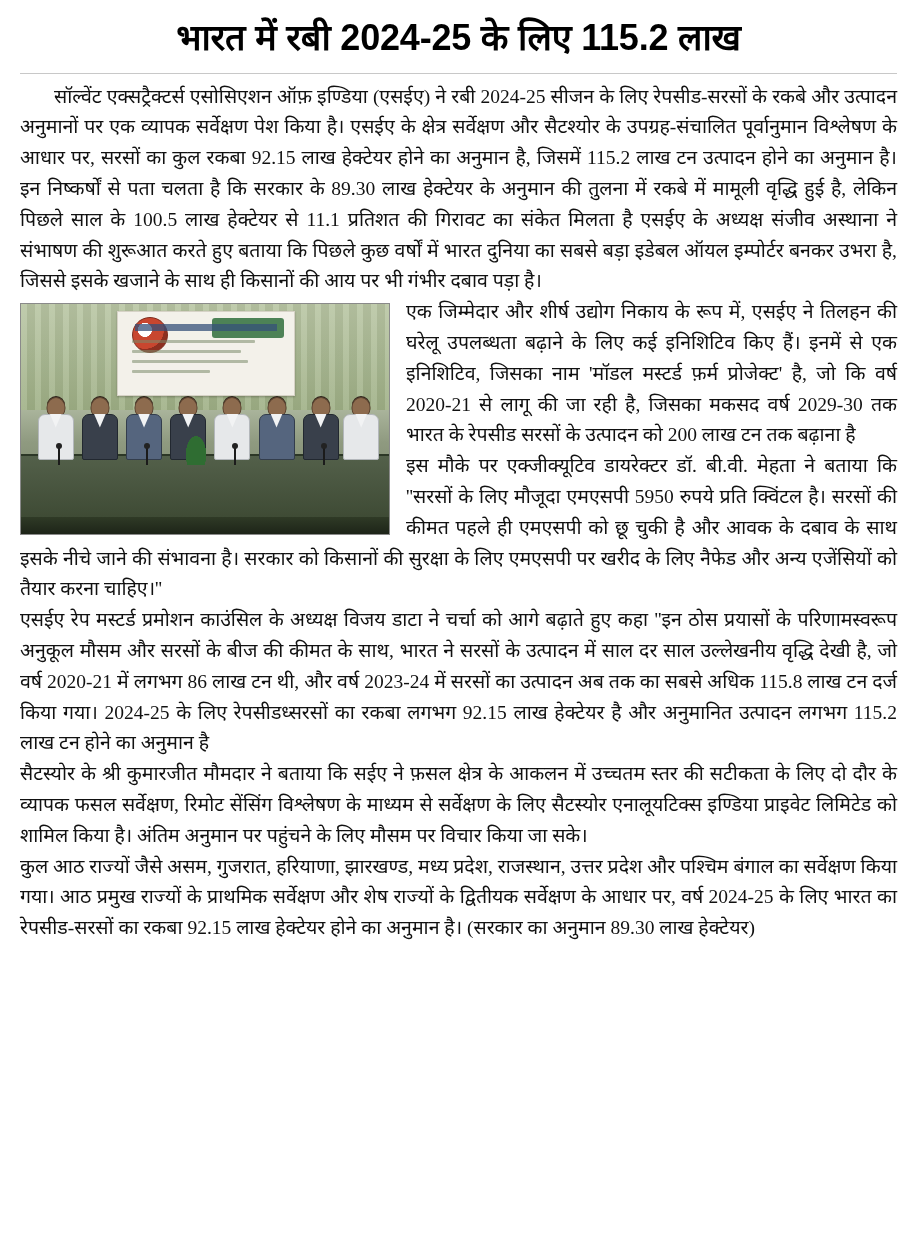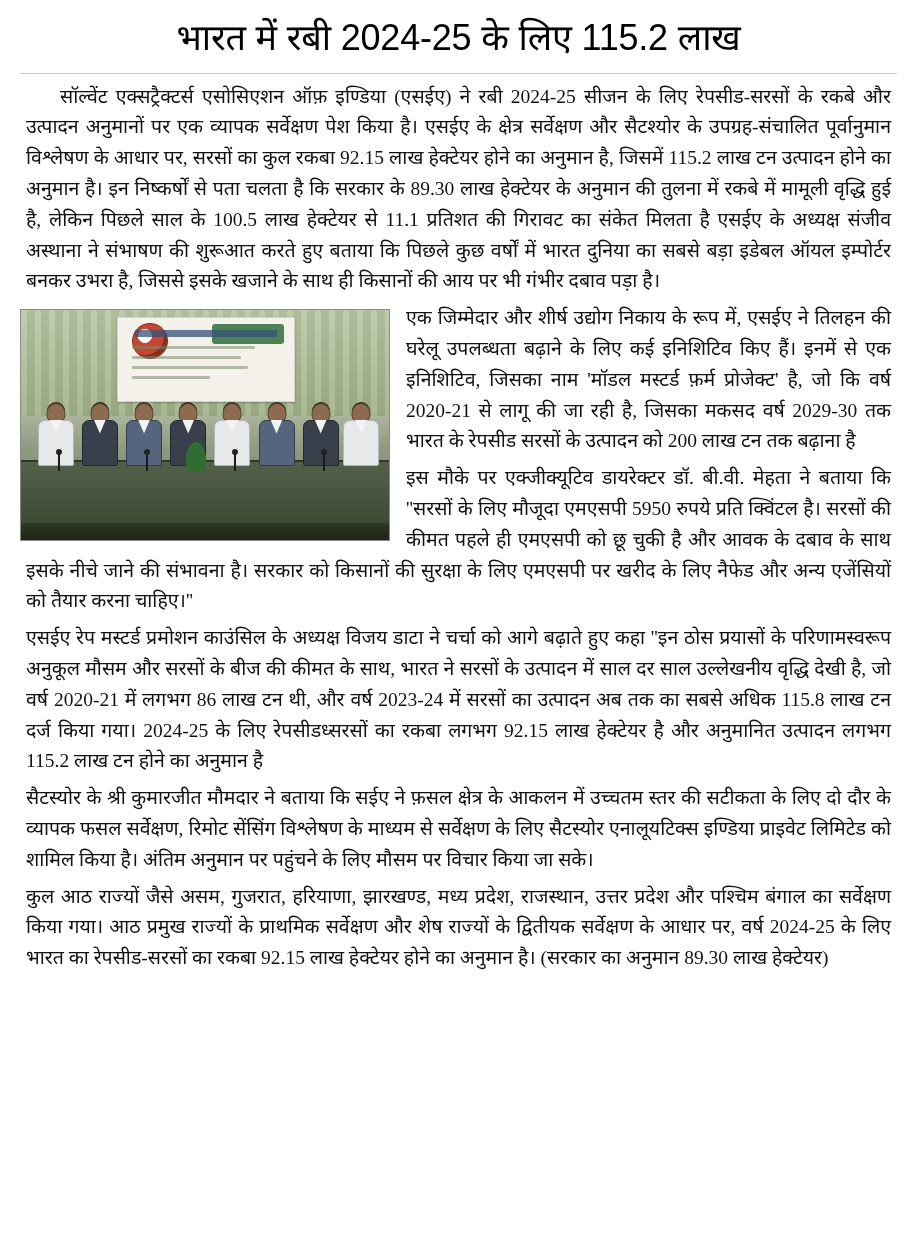--- a/index.html
+++ b/index.html
@@ -18,21 +18,21 @@
     height: 1247px;
     margin: 0 auto;
     background: #ffffff;
     box-sizing: border-box;
     padding: 14px 20px 10px 20px;
     overflow: hidden;
   }
   .headline {
     text-align: center;
     font-family: "Liberation Sans", "DejaVu Sans", sans-serif;
-    font-weight: normal;
+    font-weight: bold;
     font-size: 36px;
     line-height: 1.35;
     letter-spacing: -0.2px;
     color: #000000;
     margin: 0 10px 10px 10px;
   }
   .headline .line {
     display: block;
   }
   .rule {
@@ -42,21 +42,21 @@
   }
   .article {
     font-size: 19.5px;
     line-height: 1.58;
     text-align: justify;
     text-justify: inter-word;
     color: #111111;
     hyphens: none;
   }
   .article p {
-    margin: 6px;
+    margin: 0;
   }
   .indent {
     text-indent: 34px;
   }
   .figure {
     float: left;
     width: 370px;
     margin: 6px 16px 4px 0;
     shape-margin: 8px;
   }

